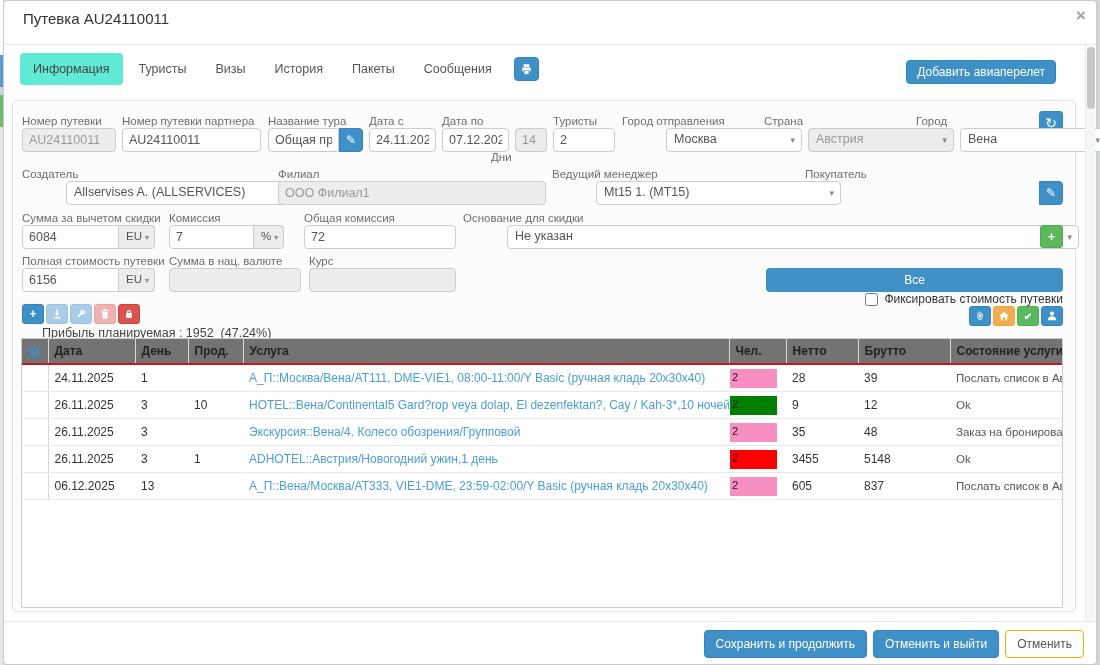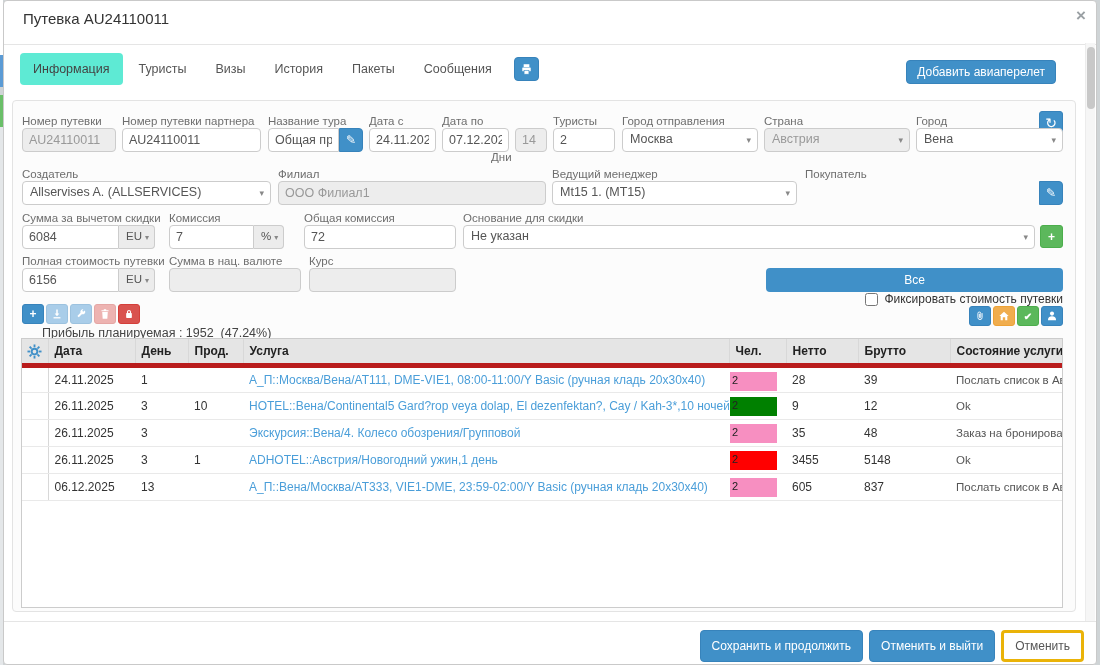--- a/index.html
+++ b/index.html
@@ -31,21 +31,21 @@
   .panel { position:absolute; left:8px; top:99px; width:1064px; height:512px;
     background:#fcfcfc; border:1px solid #e3e3e3; border-radius:4px; }
 
   .lbl { position:absolute; font-size:11.5px; color:#6e6e6e; white-space:nowrap; }
   .inp { position:absolute; height:24px; border:1px solid #ccc; border-radius:4px;
     background:#fff; font-size:12.5px; color:#555; padding:0 6px;
     font-family:"Liberation Sans", sans-serif; }
   .inp.dis { background:#ededed; color:#999; }
   .sel { position:absolute; height:24px; border:1px solid #ccc; border-radius:4px;
     background:#fff; font-size:12.5px; color:#555; padding:3px 18px 0 7px;
-    white-space:nowrap; overflow:hidden; cursor:pointer; }
+    white-space:nowrap; overflow:hidden; cursor:pointer;margin-left:44px; }
   .sel.dis { background:#ededed; color:#999; cursor:default; }
   .sel .caret { position:absolute; right:6px; top:6px; font-size:9px; color:#888; }
   .grp-left { border-radius:4px 0 0 4px !important; }
   .grp-btn { position:absolute; height:24px; width:24px; background:#4090c8;
     border:1px solid #3783bb; border-radius:0 4px 4px 0; color:#fff;
     display:flex; align-items:center; justify-content:center; cursor:pointer; font-size:12px; }
   .addon { position:absolute; height:24px; background:#ececec; border:1px solid #ccc;
     border-left:none; border-radius:0 4px 4px 0; font-size:11.5px; color:#555;
     padding:4px 5px 0 7px; cursor:pointer; white-space:nowrap; }
   .addon .caret { font-size:8px; color:#888; margin-left:3px; }
@@ -71,21 +71,21 @@
   .b-green { background:#5cb85c; border:1px solid #4cae4c; }
   .b-orange { background:#f0ad4e; border:1px solid #eea236; }
 
   .profit { position:absolute; left:18px; top:325px; font-size:12.5px; color:#444; white-space:pre;margin-left:20px; }
 
   
   .tbl-wrap { position:absolute; left:17px; top:337px; width:1042px; height:270px;
     border:1px solid #ccc; background:#fff; overflow:hidden; }
   table { border-collapse:collapse; table-layout:fixed; width:1040px; }
   th { font-size:12px; color:#222; text-align:left; padding:5px 6px; height:24px;
-    border-right:1px solid #d8d8d8; border-bottom:5px solid #b91c1c; background:#e5e5e5;
+    border-right:1px solid #d8d8d8; border-bottom:2px solid #b91c1c; background:#737373;
     white-space:nowrap; overflow:hidden; }
   th:last-child { border-right:none; }
   td { font-size:12px; color:#333; padding:0 6px; height:27px;
     border-bottom:1px solid #e9e9e9; white-space:nowrap; overflow:hidden; }
   td.gear-cell, th.gear-cell { border-right:1px solid #d8d8d8; text-align:center; padding:2px; }
   .svc { color:#4a9ed9; cursor:pointer; }
   .status { color:#555; font-size:11.5px; }
   .persons-cell { position:relative; padding:0 !important; }
   .bar { position:absolute; left:1px; top:4px; height:19px; width:47px; }
   .bar-num { position:absolute; left:3px; top:6px; font-size:11px; color:#222; }
@@ -96,21 +96,21 @@
   .sb-thumb { position:absolute; left:1px; top:4px; width:8px; height:62px;
     background:#c8c8c8; border-radius:4px; cursor:pointer; }
 
   
   .m-footer { position:absolute; left:0; top:620px; width:100%; height:44px;
     border-top:1px solid #e5e5e5; }
   .f-btns { position:absolute; right:12px; top:8px; display:flex; gap:6px; }
   .f-btn { font-size:12px; padding:6px 11px; border-radius:4px; cursor:pointer;
     font-family:"Liberation Sans", sans-serif; }
   .f-primary { background:#4090c8; border:1px solid #3783bb; color:#fff; }
-  .f-default { background:#fff; border:3px solid #eab308; color:#555; }
+  .f-default { background:#fff; border:1px solid #eab308; color:#555; }
 
   svg { display:block; }
 </style>
 </head>
 <body>
 
 <div class="backdrop-frag" style="left:0;top:0;height:55px;background:#fff;"></div>
 <div class="backdrop-frag" style="left:0;top:55px;height:32px;background:#5b9bd5;"></div>
 <div class="backdrop-frag" style="left:0;top:95px;height:32px;background:#6abf69;"></div>
 <div class="backdrop-frag" style="left:0;top:127px;height:538px;background:#e4e7e9;"></div>

